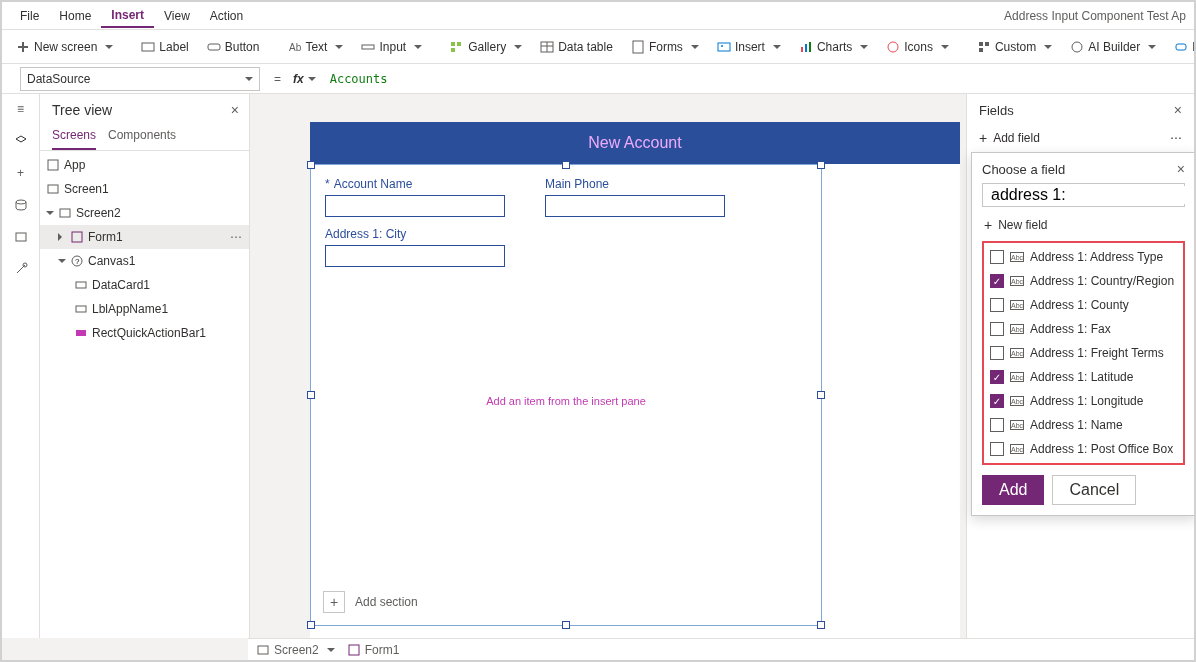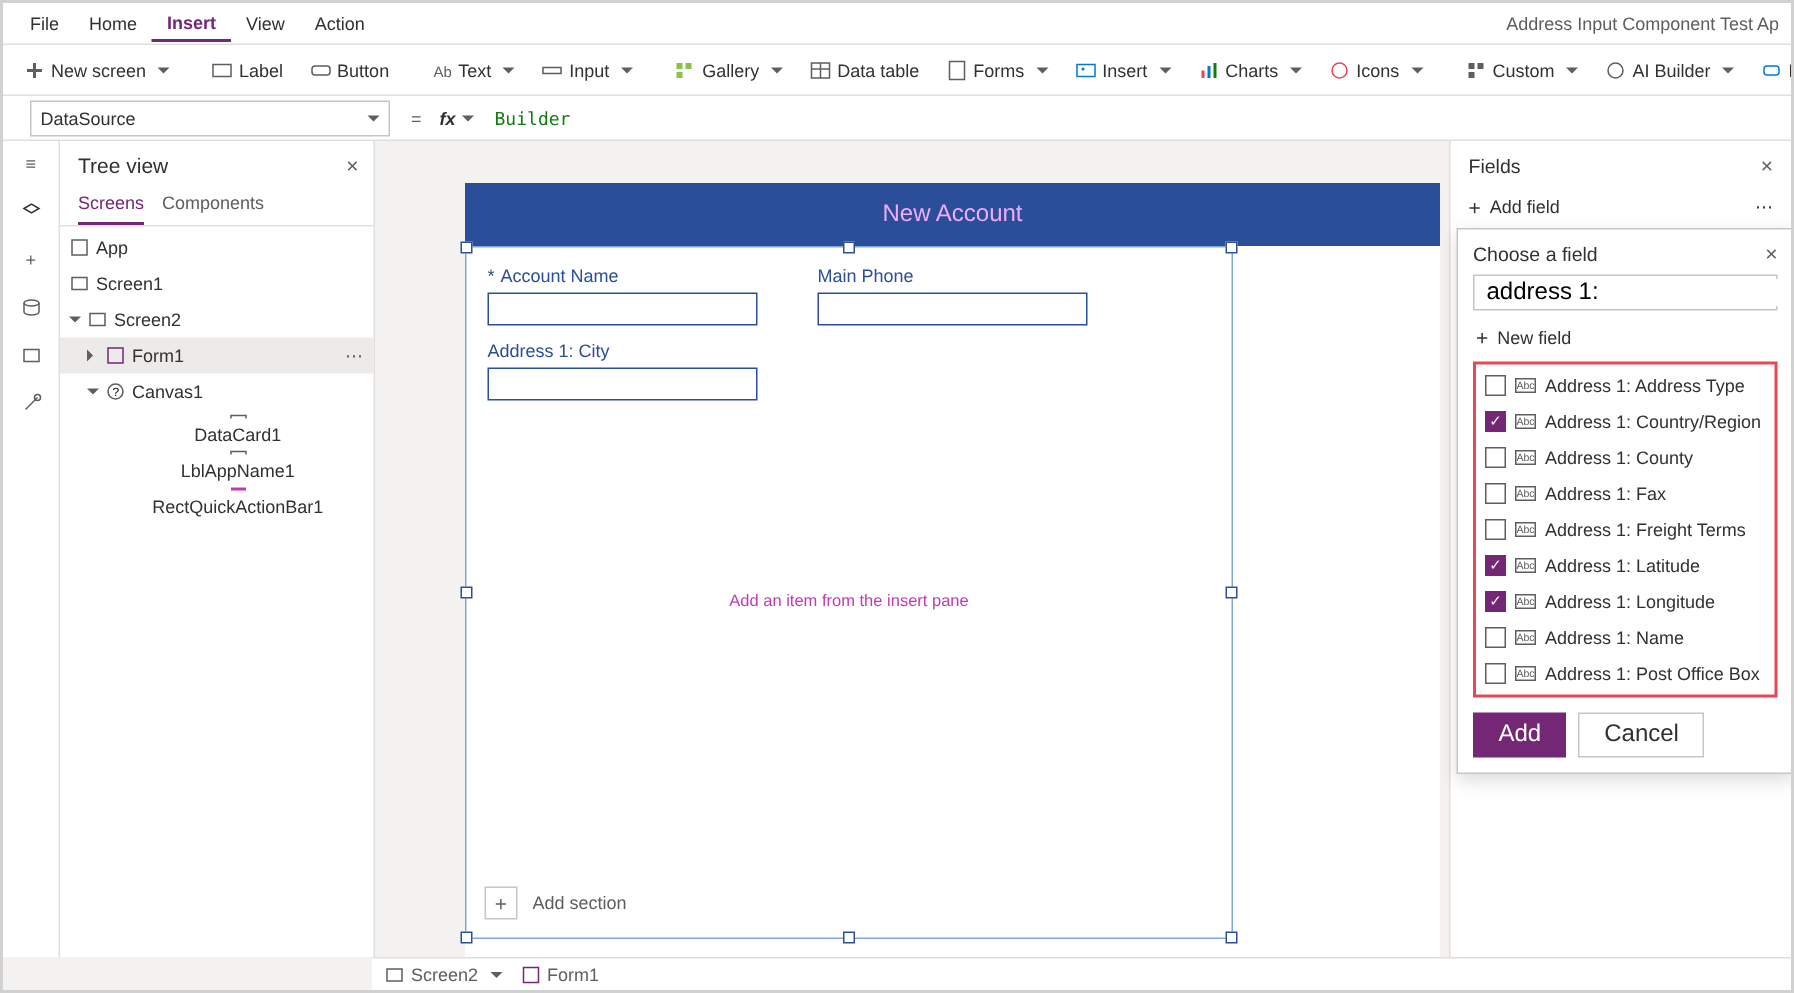--- a/index.html
+++ b/index.html
@@ -36,21 +36,21 @@
 .treepanel .hdr { display: flex; align-items: center; justify-content: space-between; padding: 8px 10px 4px 12px; font-size: 14px; color: #323130; }
 .treepanel .tabs { display: flex; gap: 12px; padding: 0 12px; border-bottom: 1px solid #e1dfdd; }
 .treepanel .tabs .t { padding: 6px 0; cursor: pointer; color: #605e5c; }
 .treepanel .tabs .t.active { color: #742774; border-bottom: 2px solid #742774; }
 .treepanel .search { margin: 8px 10px; height: 24px; border: 1px solid #c8c6c4; display: flex; align-items: center; padding: 0 6px; gap: 4px; color: #605e5c; }
 .tree { padding: 2px 0; }
 .tree .node { display: flex; align-items: center; height: 24px; padding: 0 6px; gap: 4px; cursor: pointer; }
 .tree .node.selected { background: #edebe9; }
 .tree .dots { margin-left: auto; color: #605e5c; letter-spacing: 1px; }
 .tree .indent-1 { padding-left: 18px; }
-.tree .indent-2 { padding-left: 34px; flex-direction: column; }
+.tree .indent-2 { padding-left: 34px; }
 .tree .caret-r::before { content: ""; display: inline-block; border: 4px solid transparent; border-left-color: #605e5c; }
 .tree .caret-d::before { content: ""; display: inline-block; border: 4px solid transparent; border-top-color: #605e5c; transform: translateY(2px);}
 
 
 .canvas-wrap { flex: 1; position: relative; background: #f3f2f1; overflow: hidden; }
 .canvas { position: absolute; left: 60px; top: 28px; width: 650px; height: 560px; background: #fff; }
 .canvas .form { position: absolute; left: 0; top: 0; width: 430px; height: 460px; border: 1px solid #7fa8d9; }
 .formheader { background: #2b4e9b; color: #f0abfc; height: 42px; display: flex; align-items: center; justify-content: center; font-size: 16px; }
 .formbody { padding: 12px 14px; display: flex; flex-wrap: wrap; gap: 10px 30px; }
 .field { width: 190px; }
@@ -203,21 +203,21 @@
     </div>
 </div>
 
 <div class="formula-row">
   <div class="prop-select">
       <span>DataSource</span>
       <span class="caret"></span>
     </div>
   <span class="eq">=</span>
   <span class="fx caret">fx</span>
-  <div class="formula-input">Builder</div>
+  <div class="formula-input">Accounts</div>
 </div>
 
 <div class="main">
 
   <div class="leftrail">
     <div class="ritem">≡</div>
     <div class="ritem">
         <svg>
           <path d="M2 5 L7 2 L12 5 L7 8 Z" fill="none" stroke="#323130"></path>
         </svg>

